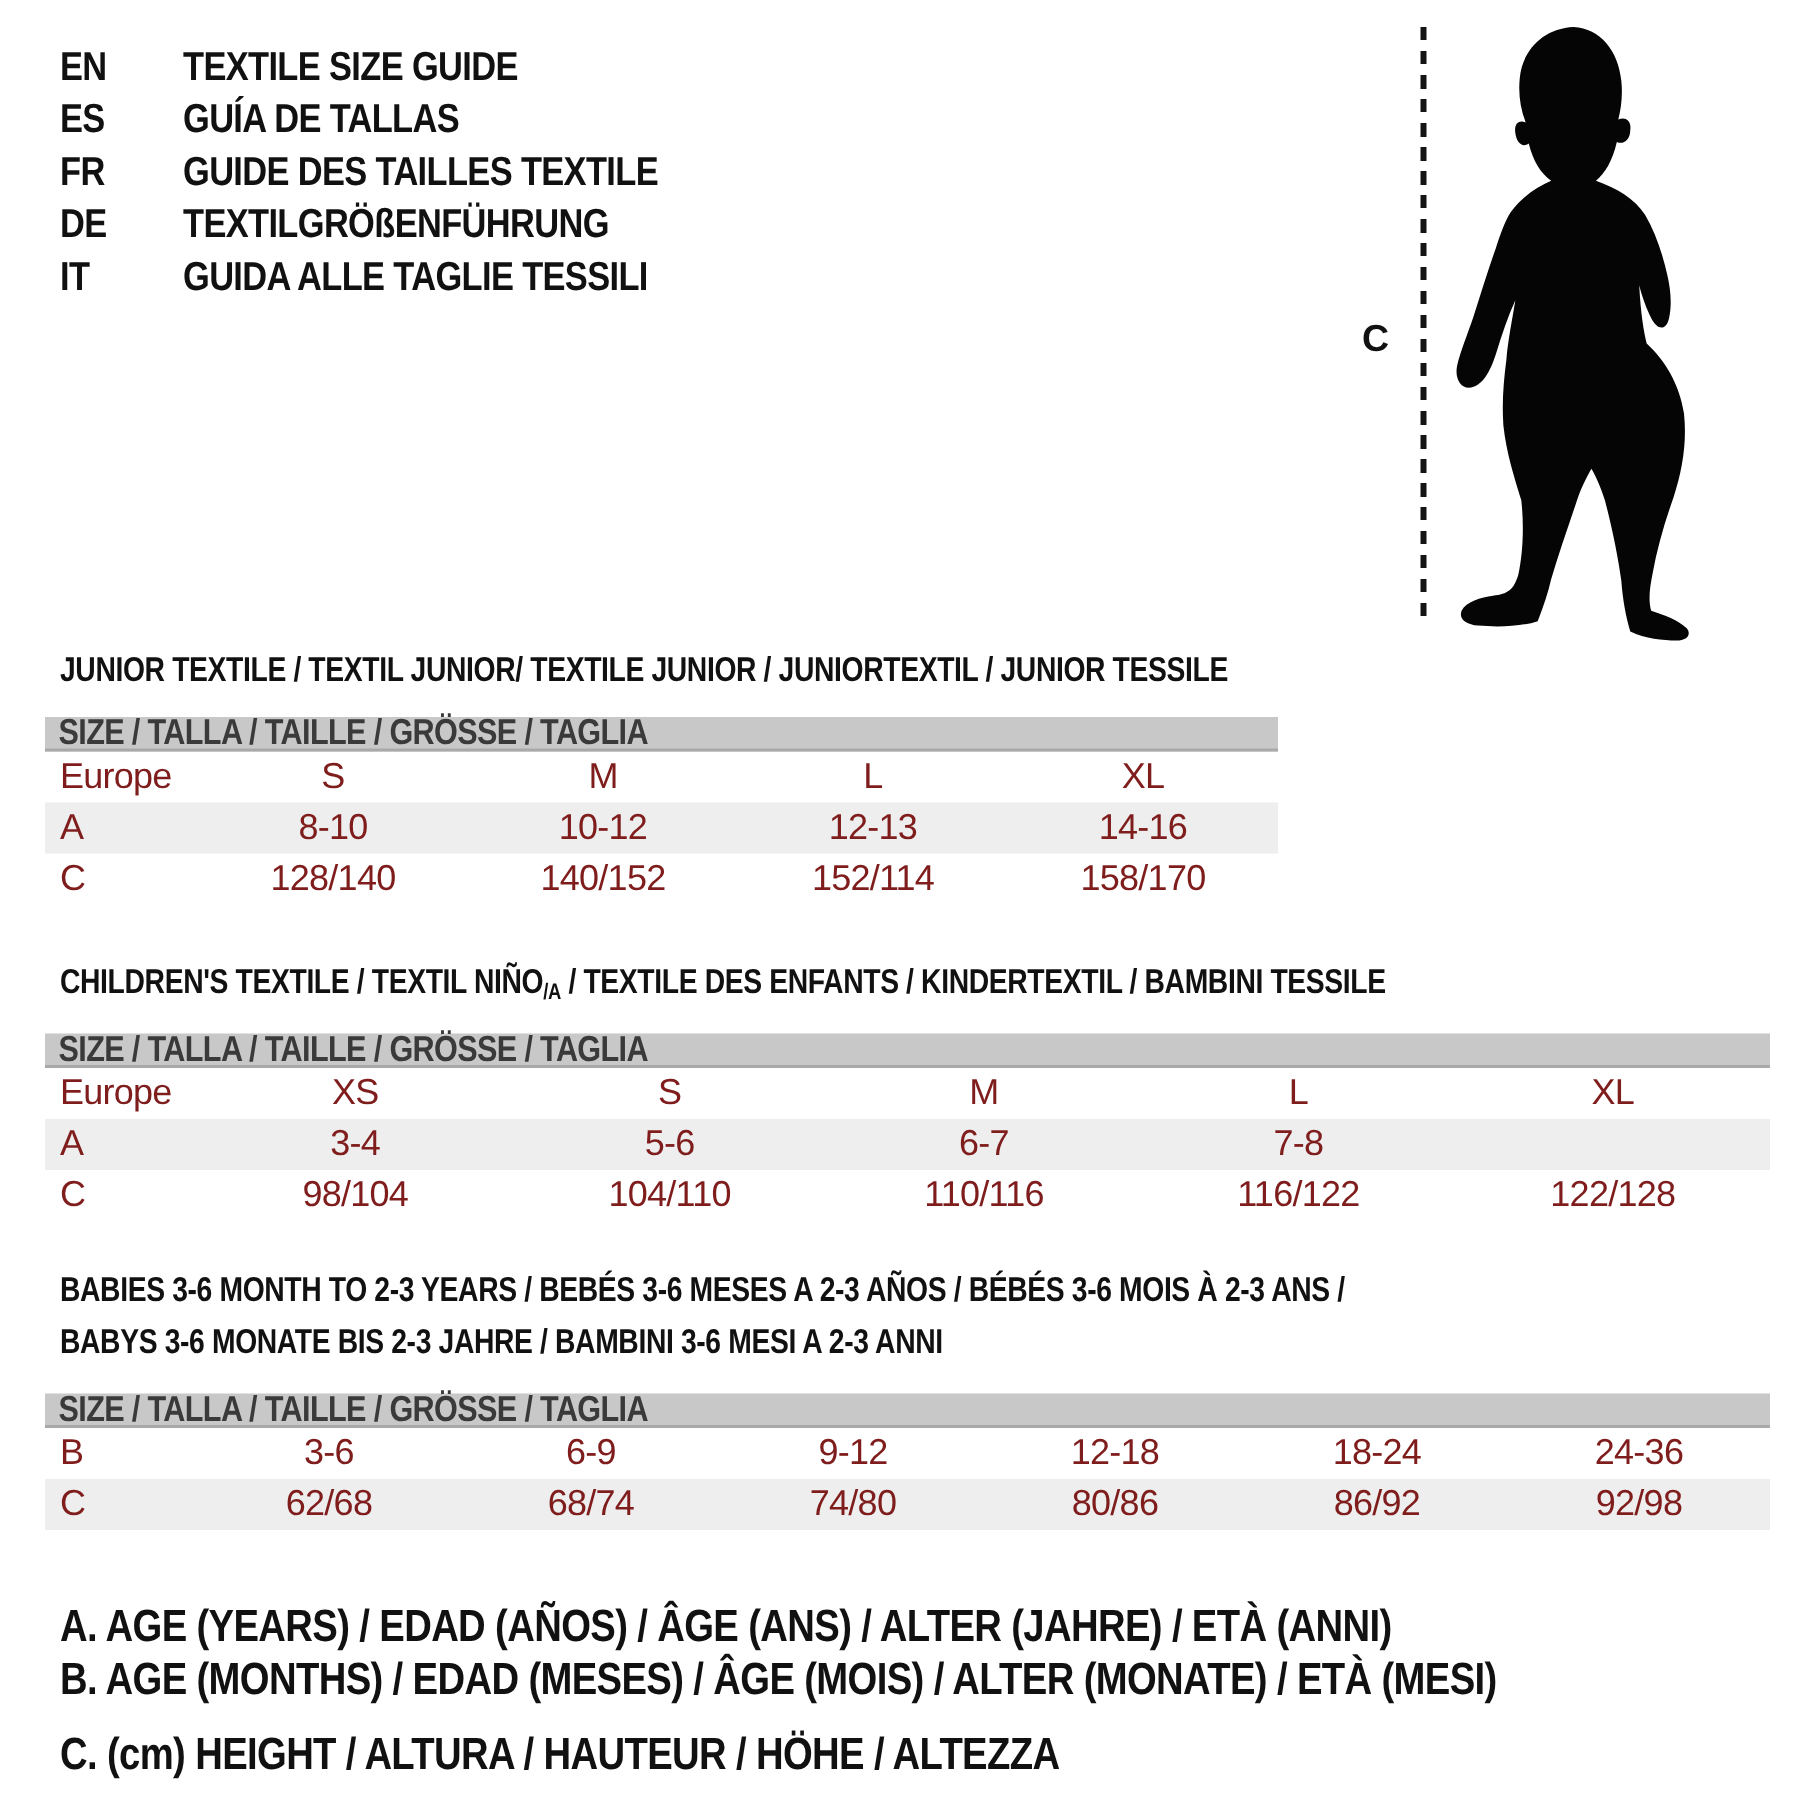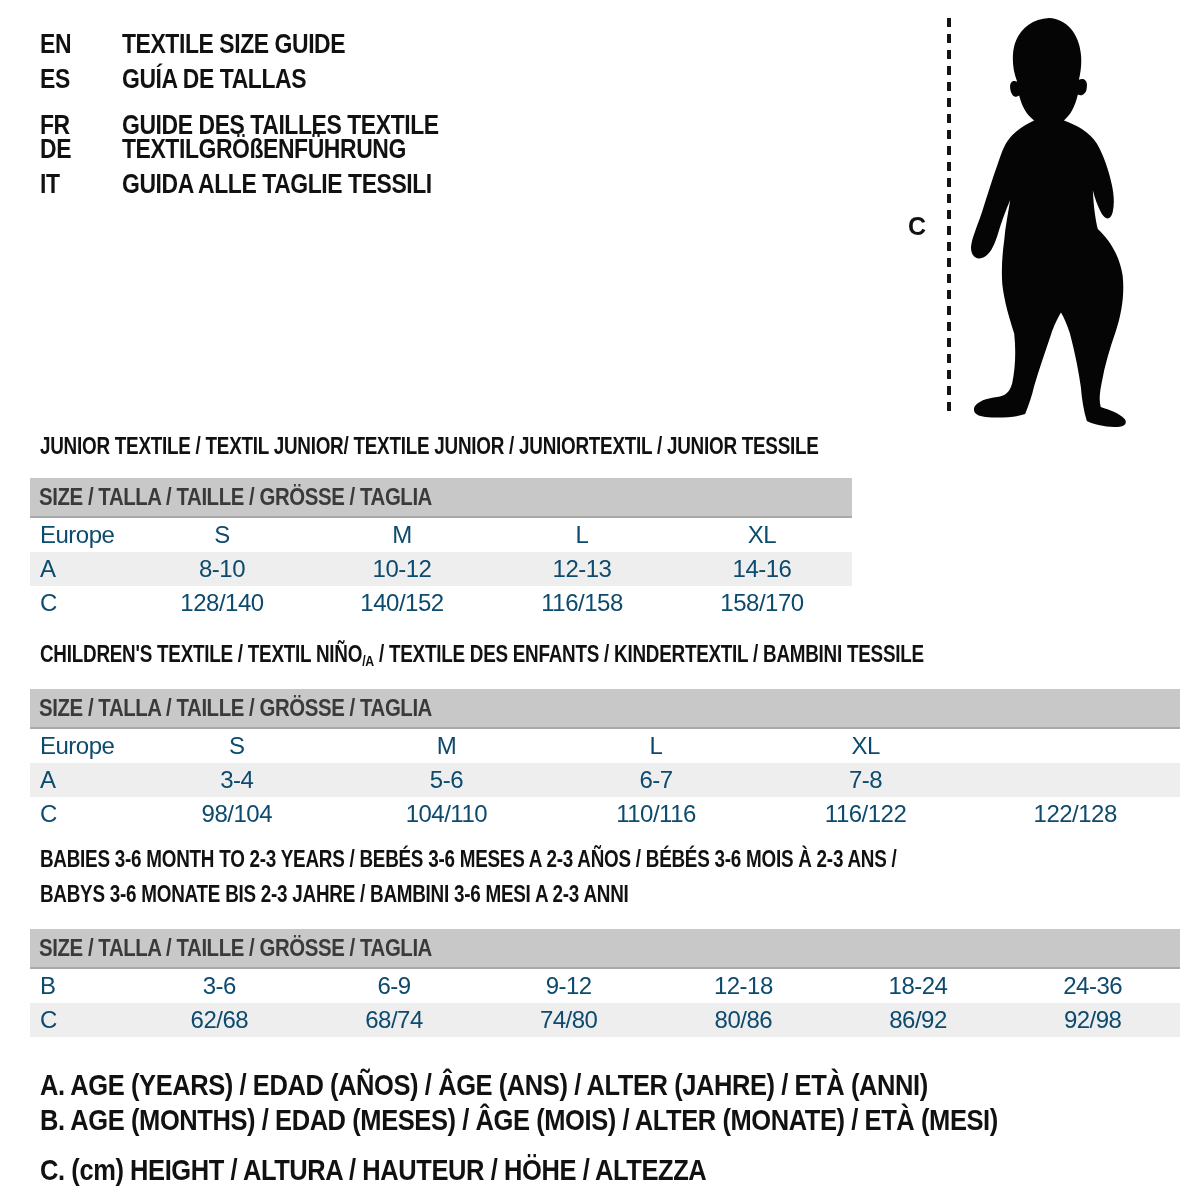--- a/index.html
+++ b/index.html
@@ -20,23 +20,23 @@
   .c-label { position:absolute; left:908px; top:212px; font-size:25px; font-weight:700; letter-spacing:-0.5px; }
   .silhouette { position:absolute; left:966px; top:14px; width:177px; height:418px; }
 
   
   .section-title { position:absolute; left:40px; font-size:23px; font-weight:700; line-height:26px; white-space:nowrap; }
   .title-inner { display:inline-block; transform:scaleX(0.82); transform-origin:0 50%; letter-spacing:-0.3px; white-space:nowrap; }
   .sub { font-size:15px; position:relative; top:4px; }
 
   
   .tbl { position:absolute; left:30px; }
-  .tbl-head { height:40px; background:#c8c8c8; border-bottom:2px solid #a9a9a9; display:flex; align-items:center; padding-left:9px; box-sizing:border-box; }
+  .tbl-head { height:23px; background:#c8c8c8; border-bottom:2px solid #a9a9a9; display:flex; align-items:center; padding-left:9px; box-sizing:border-box; }
   .tbl-head span { font-size:24px; font-weight:700; color:#3a3a3a; display:inline-block; transform:scaleX(0.85); transform-origin:0 50%; letter-spacing:-0.5px; white-space:nowrap; }
-  .row { display:grid; height:34px; align-items:center; font-size:24px; color:#0c4a6e; letter-spacing:-0.5px; }
+  .row { display:grid; height:34px; align-items:center; font-size:24px; color:#7f1d1d; letter-spacing:-0.5px; }
   .row > span { text-align:center; }
   .row > span:first-child { text-align:left; padding-left:10px; }
   .grid4 { grid-template-columns:102px repeat(4, 1fr); }
   .grid5 { grid-template-columns:102px repeat(5, 1fr); }
   .grid6 { grid-template-columns:102px repeat(6, 1fr); }
   .stripe { background:#eeeeee; }
   .w-junior { width:822px; }
   .w-full { width:1150px; }
 
   
@@ -49,21 +49,21 @@
 
   <div>
     <div class="lang-row" style="top:28px;">
       <span class="lang-code"><span class="cond">EN</span></span>
       <span class="lang-title"><span class="cond">TEXTILE SIZE GUIDE</span></span>
     </div>
     <div class="lang-row" style="top:63px;">
       <span class="lang-code"><span class="cond">ES</span></span>
       <span class="lang-title"><span class="cond">GUÍA DE TALLAS</span></span>
     </div>
-    <div class="lang-row" style="top:109px;">
+    <div class="lang-row" style="top:98px;">
       <span class="lang-code"><span class="cond">FR</span></span>
       <span class="lang-title"><span class="cond">GUIDE DES TAILLES TEXTILE</span></span>
     </div>
     <div class="lang-row" style="top:133px;">
       <span class="lang-code"><span class="cond">DE</span></span>
       <span class="lang-title"><span class="cond">TEXTILGRÖßENFÜHRUNG</span></span>
     </div>
     <div class="lang-row" style="top:168px;">
       <span class="lang-code"><span class="cond">IT</span></span>
       <span class="lang-title"><span class="cond">GUIDA ALLE TAGLIE TESSILI</span></span>
@@ -140,34 +140,35 @@
       <span>A</span>
       <span>8-10</span>
       <span>10-12</span>
       <span>12-13</span>
       <span>14-16</span>
     </div>
     <div class="row grid4">
       <span>C</span>
       <span>128/140</span>
       <span>140/152</span>
-      <span>116/158</span>
+      <span>152/114</span>
       <span>158/170</span>
     </div>
   </div>
 
   <div class="section-title" style="top:641px;">
     <span class="title-inner"><span>CHILDREN'S TEXTILE / TEXTIL NIÑO</span><span class="sub">/A</span><span> / TEXTILE DES ENFANTS / KINDERTEXTIL / BAMBINI TESSILE</span></span>
   </div>
   <div class="tbl w-full" style="top:689px;">
     <div class="tbl-head">
       <span>SIZE / TALLA / TAILLE / GRÖSSE / TAGLIA</span>
     </div>
     <div class="row grid5">
       <span>Europe</span>
+      <span>XS</span>
       <span>S</span>
       <span>M</span>
       <span>L</span>
       <span>XL</span>
     </div>
     <div class="row grid5 stripe">
       <span>A</span>
       <span>3-4</span>
       <span>5-6</span>
       <span>6-7</span>

